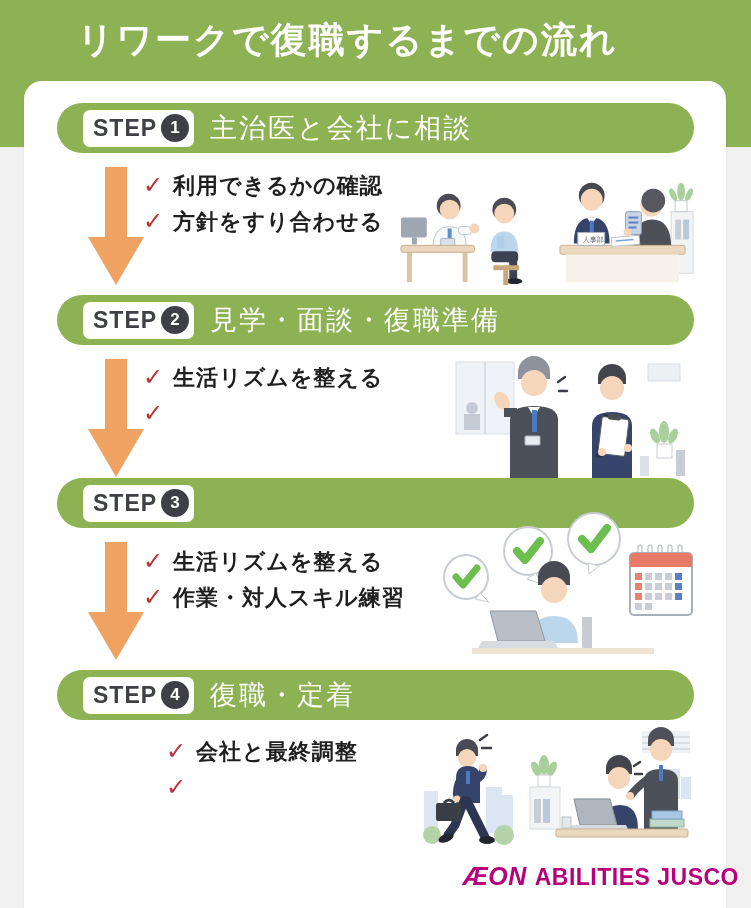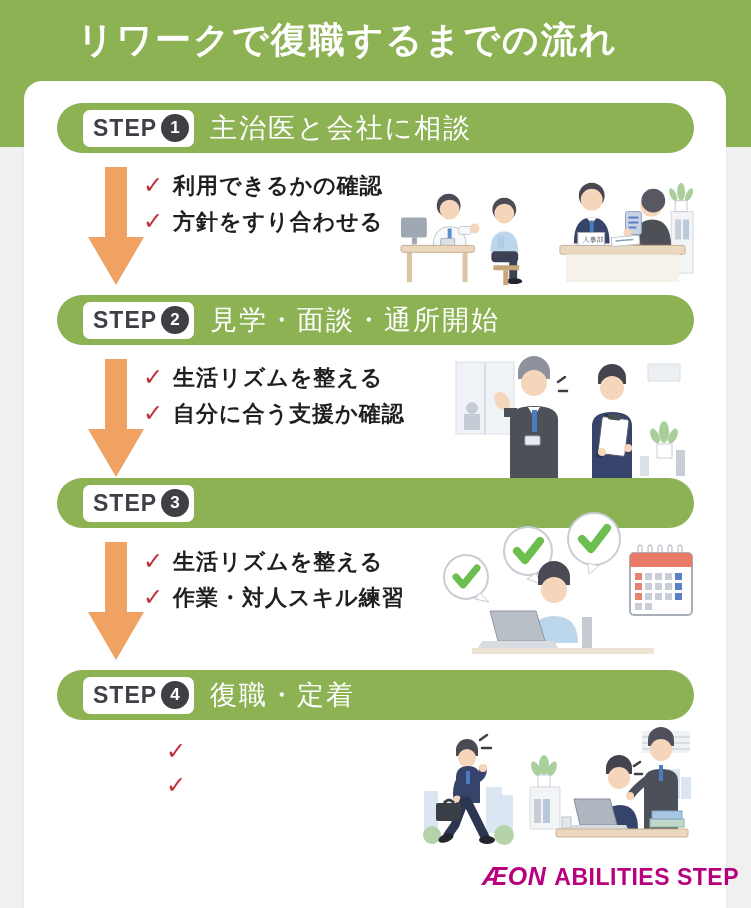--- a/index.html
+++ b/index.html
@@ -137,35 +137,34 @@
       <text x="33" y="77" font-size="7" fill="#555B63">人事部</text>
     </svg>
   </section>
 
   <section>
     <div class="step-bar s2">
       <span class="badge">
         <span class="badge-step">STEP</span>
         <span class="badge-num">2</span>
       </span>
-      <span class="step-title">見学・面談・通所開始</span>
+      <span class="step-title">見学・面談・復職準備</span>
     </div>
 
     <svg class="arrow a2" viewBox="0 0 56 120">
       <path d="M17 0 h22 v70 h17 L28 118 L0 70 h17 Z" fill="#F0A263"></path>
     </svg>
 
     <div class="checks c2">
       <div class="check-row">
         <span class="check-mark">✓</span>
         <span class="check-text">生活リズムを整える</span>
       </div>
       <div class="check-row">
         <span class="check-mark">✓</span>
-        <span class="check-text">自分に合う支援か確認</span>
       </div>
     </div>
 
     <svg class="illo" style="left:428px;top:274px" width="238" height="124" viewBox="0 0 238 122">
       <rect x="0" y="0" width="238" height="122" fill="#FFFFFF"></rect>
       <rect x="4" y="6" width="58" height="72" fill="#EFF3F7" stroke="#D9DEE4"></rect>
       <line x1="33" y1="6" x2="33" y2="78" stroke="#D9DEE4" stroke-width="2"></line>
       <circle cx="20" cy="52" r="6" fill="#C4CBD4"></circle>
         <rect x="12" y="58" width="16" height="16" fill="#C4CBD4"></rect>
       <rect x="196" y="8" width="32" height="17" fill="#EDF0F3" stroke="#D9DEE4"></rect>
@@ -271,20 +270,21 @@
       <span class="badge">
         <span class="badge-step">STEP</span>
         <span class="badge-num">4</span>
       </span>
       <span class="step-title">復職・定着</span>
     </div>
 
     <div class="checks c4">
       <div class="check-row">
         <span class="check-mark">✓</span>
+        <span class="check-text">会社と最終調整</span>
       </div>
       <div class="check-row">
         <span class="check-mark">✓</span>
       </div>
     </div>
 
     <svg class="illo" style="left:398px;top:650px" width="92" height="128" viewBox="0 0 92 128">
       <rect x="0" y="0" width="92" height="128" fill="#FFFFFF"></rect>
       <rect x="2" y="60" width="14" height="42" fill="#DCE6F2"></rect>
       <rect x="64" y="56" width="16" height="46" fill="#DCE6F2"></rect>
@@ -338,14 +338,14 @@
       <rect x="40" y="90" width="9" height="11" fill="#E3E8EC" stroke="#B9C0C8"></rect>
       <rect x="128" y="92" width="34" height="8" fill="#BFD8C9" stroke="#8FB8A2"></rect>
       <rect x="130" y="84" width="30" height="8" fill="#A9C7E4" stroke="#7FA3C6"></rect>
       <rect x="34" y="102" width="132" height="8" rx="2" fill="#EAD8BF" stroke="#CBB192"></rect>
     </svg>
   </section>
 </div>
 
 <div class="footer">
   <span class="logo-aeon">ÆON</span>
-  <span class="logo-rest">ABILITIES STEP</span>
+  <span class="logo-rest">ABILITIES JUSCO</span>
 </div>
 
 </body></html>

